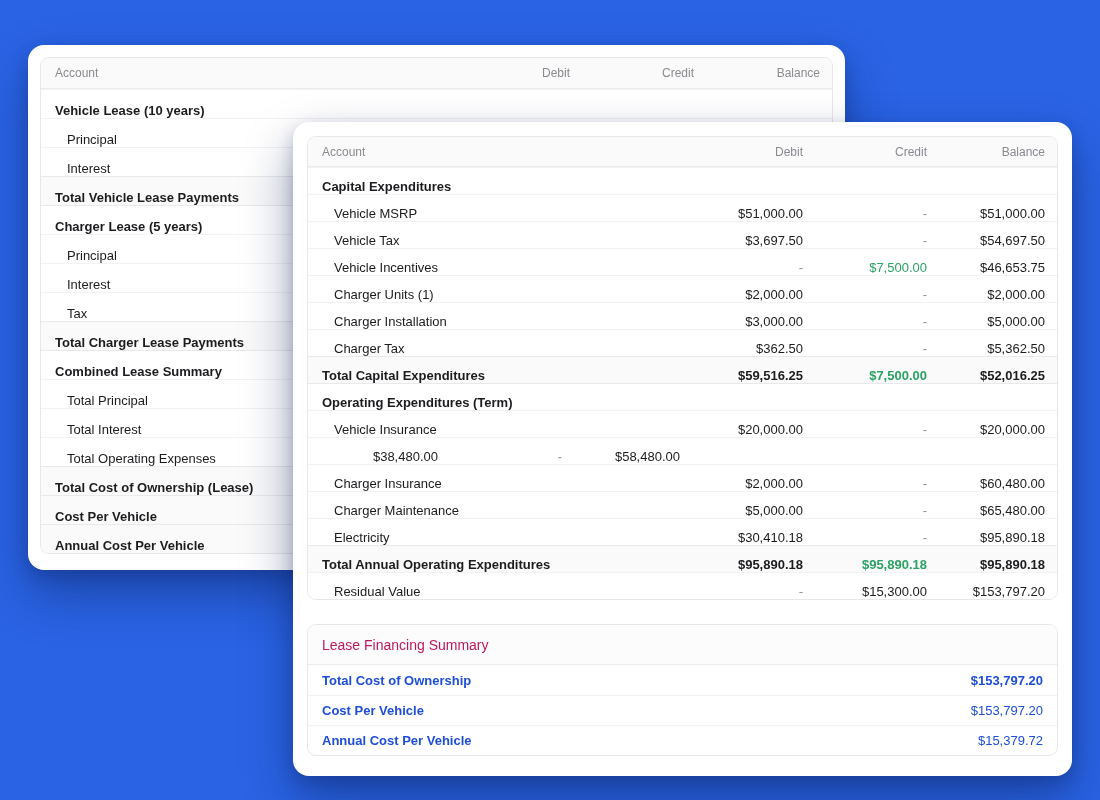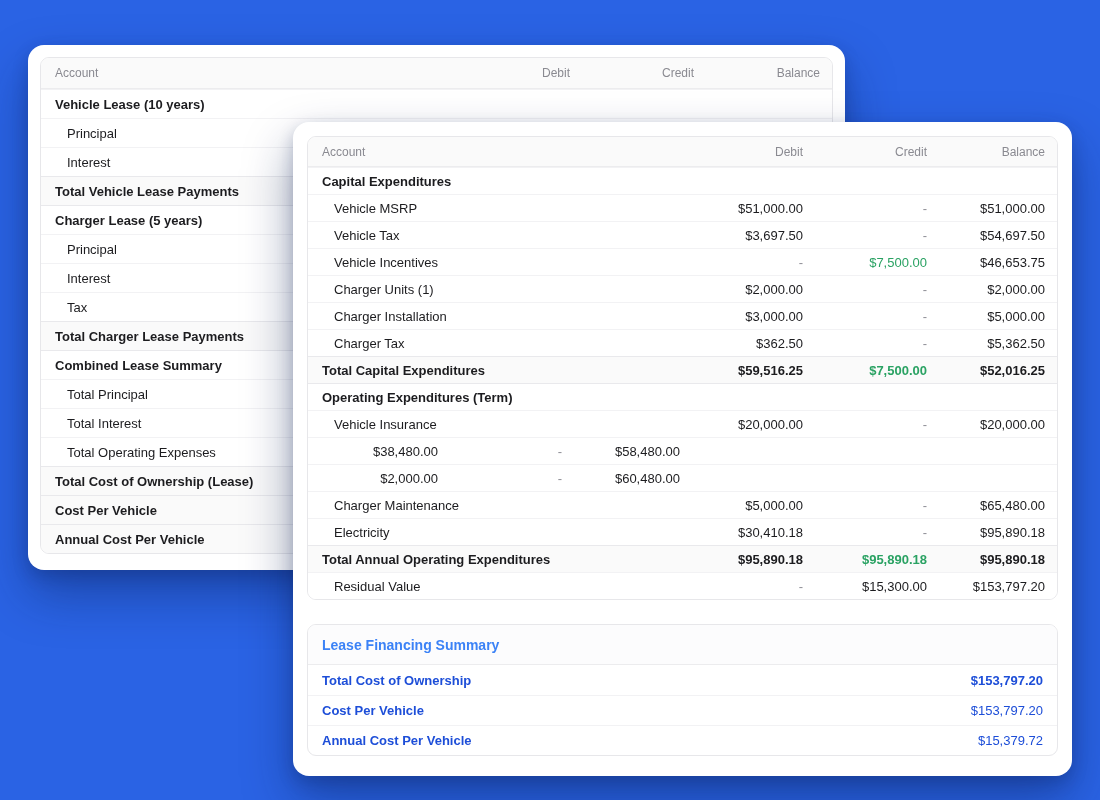--- a/index.html
+++ b/index.html
@@ -21,21 +21,21 @@
   .tbox { border:1px solid #e7e7ea; border-radius:9px; overflow:hidden; background:#fff; }
 
   .thead {
     display:flex; align-items:center; height:30px;
     background:#fafafa; border-bottom:1px solid #ececee;
     color:#8a8a91; font-size:12px;
   }
   .back-card .thead { height:31px; }
 
   .row {
-    display:flex; align-items:center; height:27px;
+    display:flex; align-items:flex-end; height:27px;
     font-size:13px; color:#1c1c1f; background:#fff;
     border-top:1px solid #f2f2f4;
   }
   .back-card .row { height:29px; }
   .row--section { font-weight:600; }
   .row--total {
     background:#fafafa; font-weight:700;
     border-top:1px solid #e9e9ec;
   }
   .row--total + .row, .row--section + .row { border-top-color:#f2f2f4; }
@@ -49,21 +49,21 @@
   .col-balance { width:130px; padding-right:12px; }
   .back-card .col-balance { width:138px; }
 
   .label-text.dotted { border-bottom:1px dotted #5a5a60; padding-bottom:1px; cursor:help; }
   .cell-num.green { color:var(--green); }
   .cell-num.dash  { color:#8f8f96; }
 
   .summary-box { margin-top:24px; border:1px solid #e7e7ea; border-radius:9px; overflow:hidden; background:#fff; }
   .sum-head {
     display:flex; align-items:center; height:40px; padding:0 14px;
-    font-size:14px; font-weight:700; color:#3b82f6;
+    font-size:14px; font-weight:400; color:#be185d;
     background:#fcfcfd; border-bottom:1px solid #ececee;
   }
   .srow {
     display:flex; justify-content:space-between; align-items:center;
     height:30px; padding:0 14px; font-size:13px; color:#1d4ed8;
   }
   .srow + .srow { border-top:1px solid #f2f2f4; }
   .srow .slabel { font-weight:600; }
   .srow.bold .svalue { font-weight:700; }
 </style>
@@ -247,20 +247,21 @@
     <div class="cell-num col-debit">$20,000.00</div>
     <div class="cell-num col-credit dash">-</div>
     <div class="cell-num col-balance">$20,000.00</div>
   </div>
         <div class="row row--item">
     <div class="cell-num col-debit">$38,480.00</div>
     <div class="cell-num col-credit dash">-</div>
     <div class="cell-num col-balance">$58,480.00</div>
   </div>
         <div class="row row--item">
+    <div class="cell-label"><span class="label-text">Charger Insurance</span></div>
     <div class="cell-num col-debit">$2,000.00</div>
     <div class="cell-num col-credit dash">-</div>
     <div class="cell-num col-balance">$60,480.00</div>
   </div>
         <div class="row row--item">
     <div class="cell-label"><span class="label-text dotted">Charger Maintenance</span></div>
     <div class="cell-num col-debit">$5,000.00</div>
     <div class="cell-num col-credit dash">-</div>
     <div class="cell-num col-balance">$65,480.00</div>
   </div>

